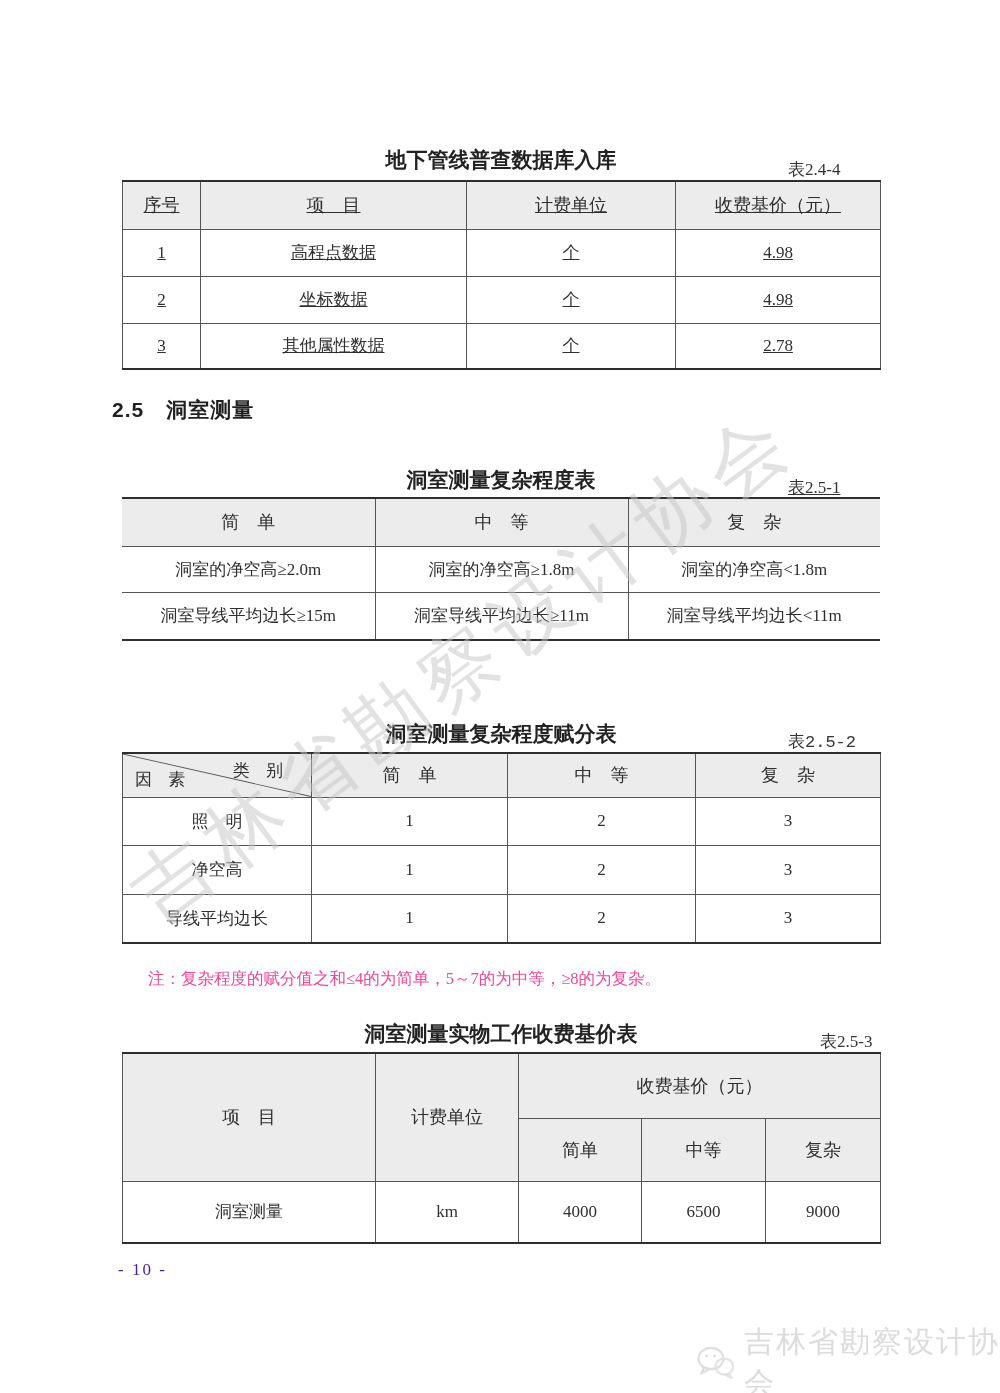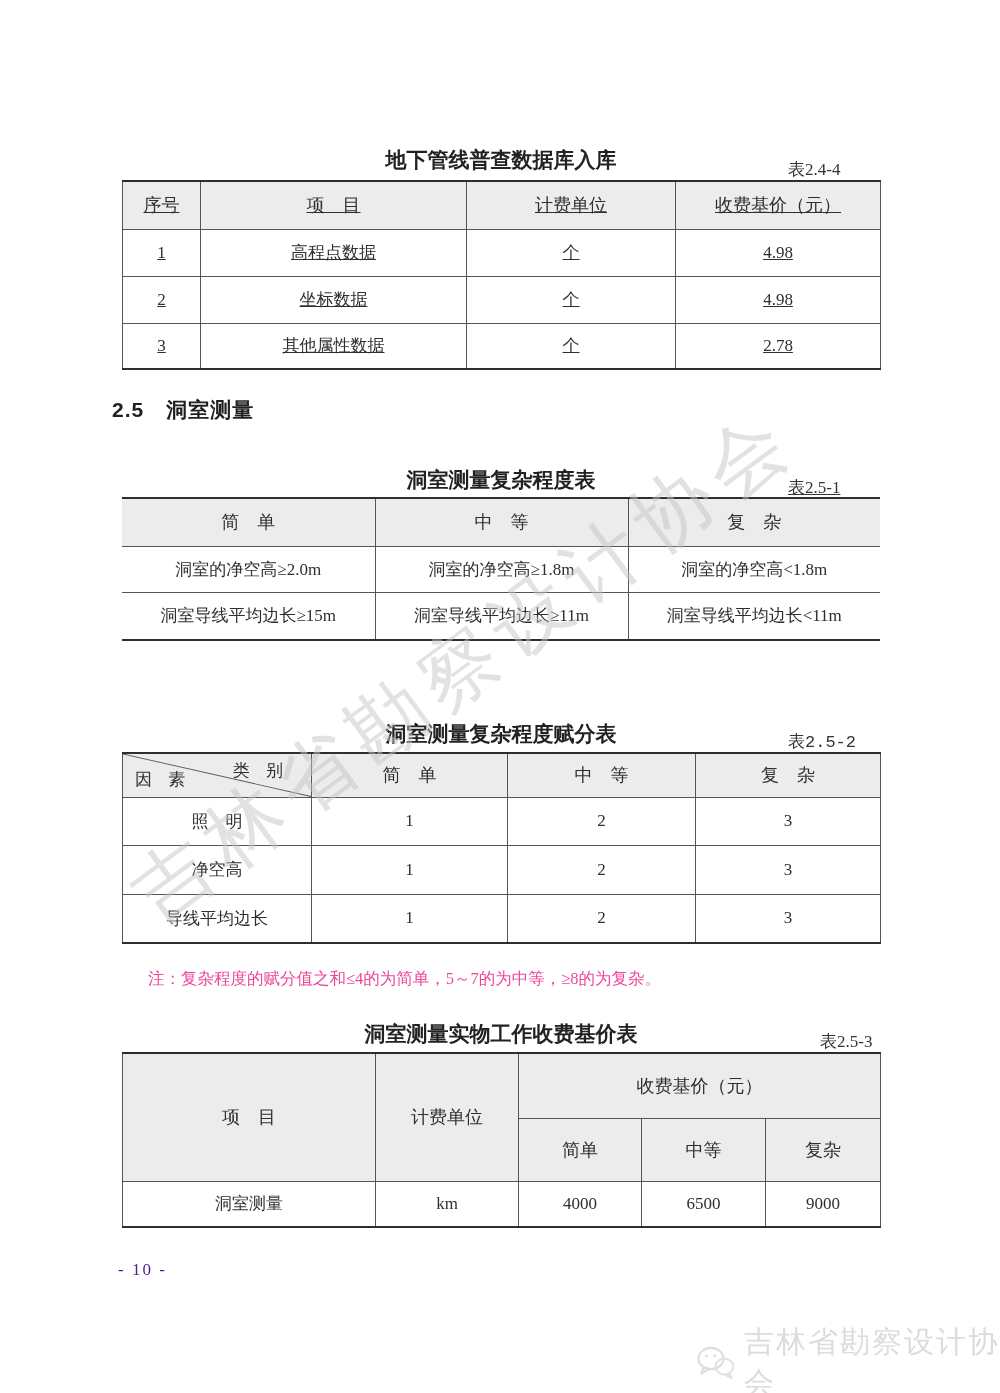--- a/index.html
+++ b/index.html
@@ -191,21 +191,21 @@
         <tr class="hdr" style="height:65px;">
       <td rowspan="2">项　目</td>
       <td rowspan="2">计费单位</td>
       <td colspan="3">收费基价（元）</td>
     </tr>
     <tr class="hdr" style="height:63px;">
       <td>简单</td>
       <td>中等</td>
       <td>复杂</td>
     </tr>
-    <tr style="height:46px;margin-left:44px;">
+    <tr style="height:62px;margin-left:44px;">
       <td>洞室测量</td>
       <td>km</td>
       <td>4000</td>
       <td>6500</td>
       <td>9000</td>
     </tr>
   </tbody>
     </table>
 
   <div class="page-number" style="left:118px; top:1260px;">- 10 -</div>

